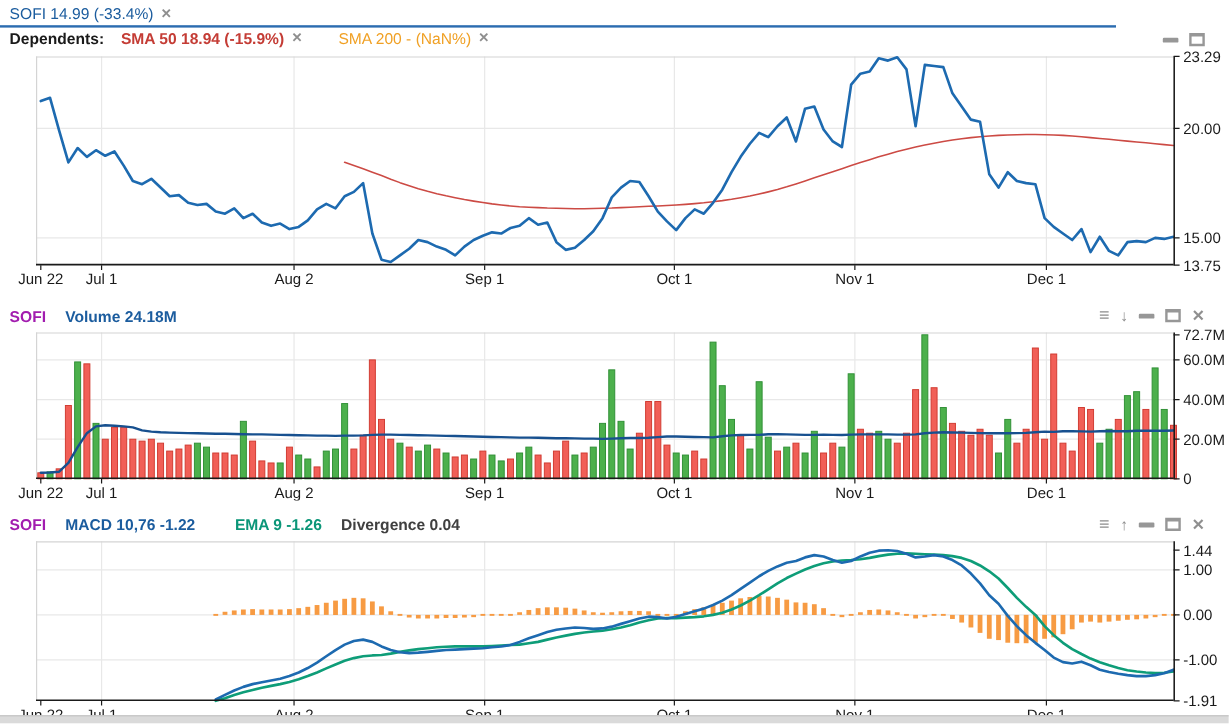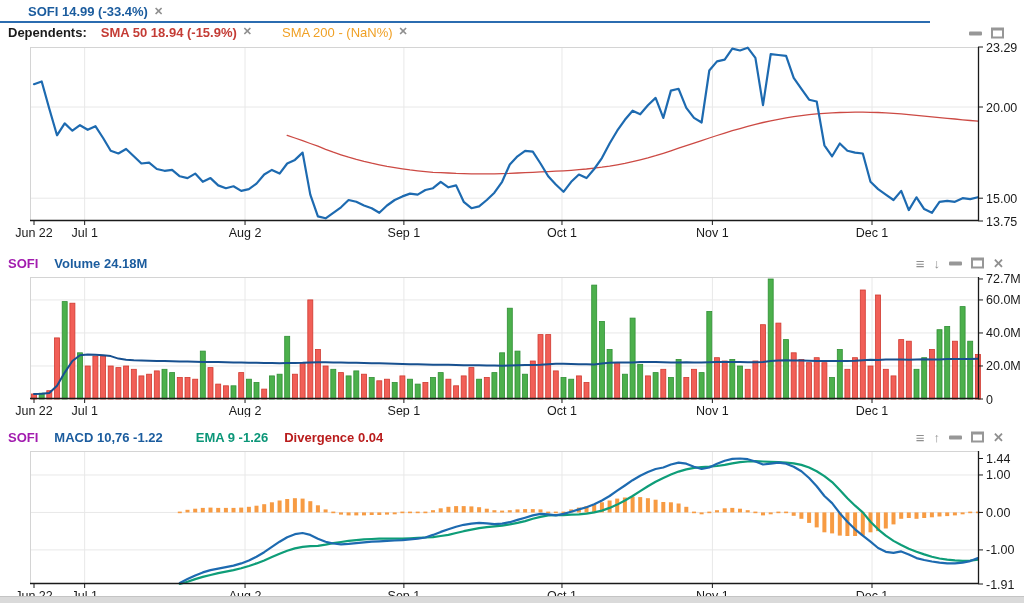--- a/index.html
+++ b/index.html
@@ -1,36 +1,36 @@
 <!DOCTYPE html>
 <html><head>
 <meta charset="utf-8">
 <style>
   html,body{margin:0;padding:0;background:#fff;width:1024px;height:603px;overflow:hidden;
     font-family:"Liberation Sans",sans-serif;position:relative;}
   .hrow1{height:22px;display:flex;align-items:center;padding:0 8px;box-sizing:border-box;position:relative;}
   .blue-rule{position:absolute;left:0;top:21px;width:930px;height:2px;background:#2b6cb0;}
-  .sym{color:#1b5c9e;font-weight:bold;font-size:13px;margin-left:20px;}
+  .sym{color:#1b5c9e;font-weight:normal;font-size:13px;}
   .x{color:#8f8f8f;font-weight:bold;font-size:11px;margin-left:6px;cursor:pointer;}
   .hrow2{height:16px;display:flex;align-items:flex-start;padding:0 8px;position:relative;margin-top:3px;}
   .dep{color:#1a1a1a;font-weight:bold;font-size:13px;margin-right:14px;}
   .sma50{color:#c43c35;font-weight:bold;font-size:13px;}
   .sma200{color:#f0a024;font-weight:normal;font-size:13px;margin-left:30px;}
   .winicons{position:absolute;right:20px;top:50%;transform:translateY(-50%);display:flex;align-items:center;gap:9px;}
   .mi{display:inline-block;width:13px;height:4px;background:#979797;border-radius:1px;cursor:pointer;}
   .mx{display:inline-block;width:9px;height:6px;border:2px solid #979797;border-top-width:3px;cursor:pointer;}
   .ic{color:#8f8f8f;font-weight:bold;font-size:13px;line-height:1;cursor:pointer;}
   .ic.menu{font-size:15px;}
   .phead{height:16px;display:flex;align-items:center;padding:0 8px;position:relative;}
   .phead.vol{margin-top:14px;}
   .phead.macd{margin-top:12px;}
   .psym{color:#a21caf;font-weight:bold;font-size:13px;margin-right:16px;}
   .pblue{color:#1b5c9e;font-weight:bold;font-size:13px;}
   .pteal{color:#0b9678;font-weight:bold;font-size:13px;margin-left:33px;}
-  .porange{color:#b91c1c;font-weight:bold;font-size:13px;margin-left:16px;}
+  .porange{color:#404040;font-weight:bold;font-size:13px;margin-left:16px;}
   svg{display:block;}
   .bottom-strip{position:absolute;left:0;right:0;bottom:0;height:6px;background:#dadada;border-top:1px solid #c4c4c4;}
 </style>
 </head>
 <body>
 
 <div class="app">
 
   <div class="hrow1">
     <span class="sym">SOFI 14.99 (-33.4%)</span>

